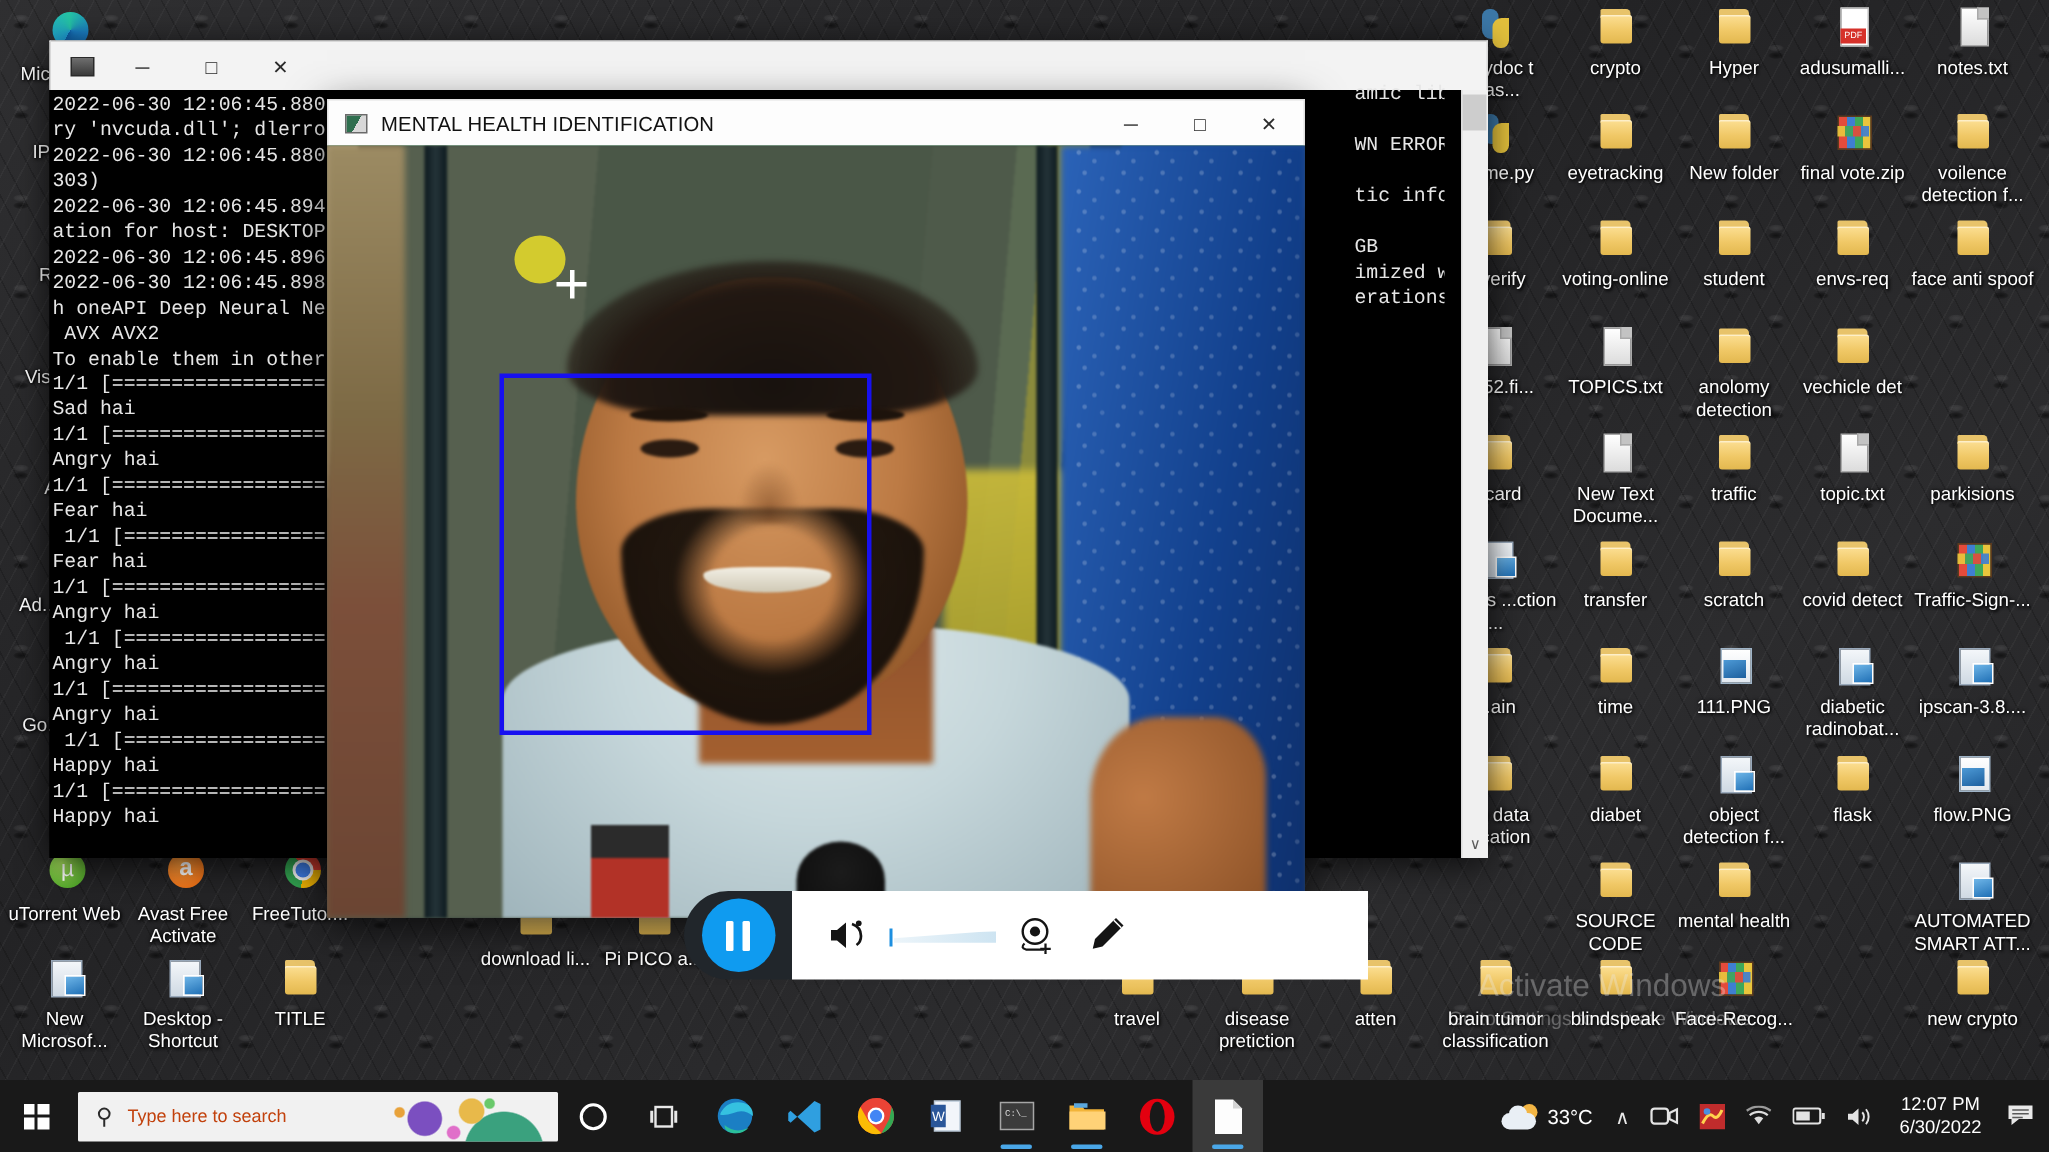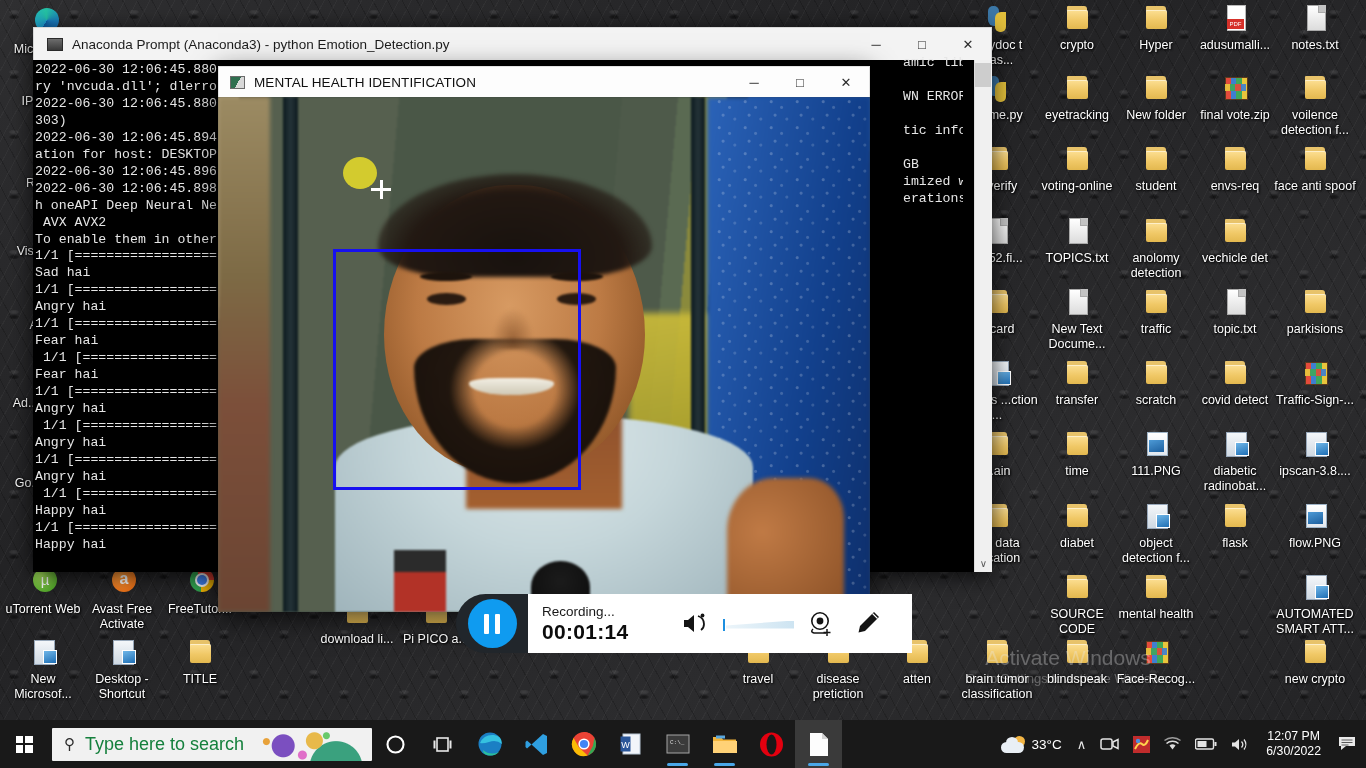--- a/index.html
+++ b/index.html
@@ -380,21 +380,21 @@
     background:#191919; display:flex; align-items:center;
   }
   #start-btn{ width:48px; height:48px; display:flex; align-items:center; justify-content:center; }
   .winlogo{ width:17px; height:17px; display:grid; grid-template-columns:1fr 1fr; grid-template-rows:1fr 1fr; gap:2px; }
   .winlogo i{ background:#fff; display:block; }
   #search-box{
     width:320px; height:33px; background:#f1f1f1; border-radius:1px; margin-left:4px;
     display:flex; align-items:center; position:relative; overflow:hidden;
   }
   #search-box .mag{ margin:0 10px 0 12px; color:#2b2b2b; font-size:15px; }
-  #search-input-text{ font-size:18px; color:#15803d; flex:1; }
+  #search-input-text{ font-size:12px; color:#c2410c; flex:1; }
   #search-art{
     position:absolute; right:0; bottom:-10px; width:120px; height:42px;
     background:
       radial-gradient(circle at 26% 40%, #7b4fc0 0 11px, rgba(0,0,0,0) 12px),
       radial-gradient(circle at 52% 28%, #e8b94a 0 8px, rgba(0,0,0,0) 9px),
       radial-gradient(circle at 70% 92%, #3aa17e 0 26px, rgba(0,0,0,0) 27px),
       radial-gradient(circle at 42% 62%, #e06fc9 0 4px, rgba(0,0,0,0) 5px),
       radial-gradient(circle at 12% 30%, #e8a23a 0 3px, rgba(0,0,0,0) 4px),
       radial-gradient(circle at 62% 16%, #69c96b 0 3px, rgba(0,0,0,0) 4px);
   }
@@ -681,21 +681,20 @@
     </div>
 
   <div id="watermark">
     <div class="wm1">Activate Windows</div>
     <div class="wm2">Go to Settings to activate Windows.</div>
   </div>
 
   <div id="anaconda">
     <div id="ana-title">
       <span class="tico"></span>
-      <span class="ttxt">Anaconda Prompt (Anaconda3) - python  Emotion_Detection.py</span>
       <span class="wbtn">─</span>
       <span class="wbtn">□</span>
       <span class="wbtn close">✕</span>
     </div>
     <div id="ana-body">
       <div id="ana-text">2022-06-30 12:06:45.880
 ry 'nvcuda.dll'; dlerro
 2022-06-30 12:06:45.880
 303)
 2022-06-30 12:06:45.894
@@ -783,24 +782,20 @@
   </div>
 
   <div id="recbar">
     <div id="rec-pausewrap">
       <div id="rec-pause" style="background: rgb(15, 155, 240);">
         <span class="bar"></span>
         <span class="bar"></span>
       </div>
     </div>
     <div id="rec-panel">
-      <div id="rec-status">
-        <div class="rs1">Recording...</div>
-        <div class="rs2">00:01:14</div>
-      </div>
       <div class="rbtn">
         <svg width="27" height="23" viewBox="0 0 27 23">
           <path d="M2 8 h4 L12 3 v17 L6 15 H2 Z" fill="#141414"></path>
           <path d="M16 4 q6 2 6 8 q0 4 -3 6" stroke="#141414" stroke-width="1.8" fill="none"></path>
           <circle cx="20.5" cy="3.5" r="1.9" fill="#141414"></circle>
         </svg>
       </div>
       <div id="rec-volume">
         <span class="track"></span>
         <span class="knob"></span>

